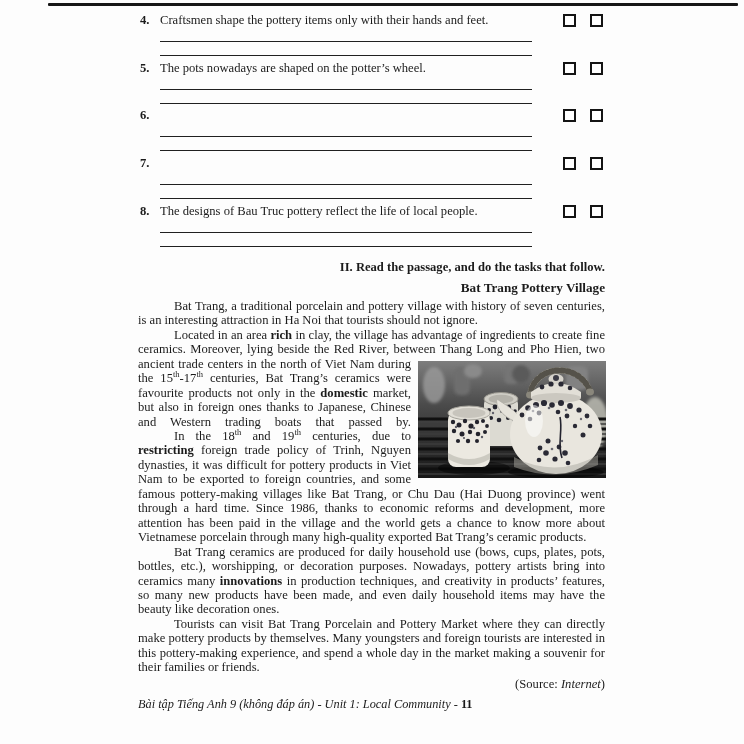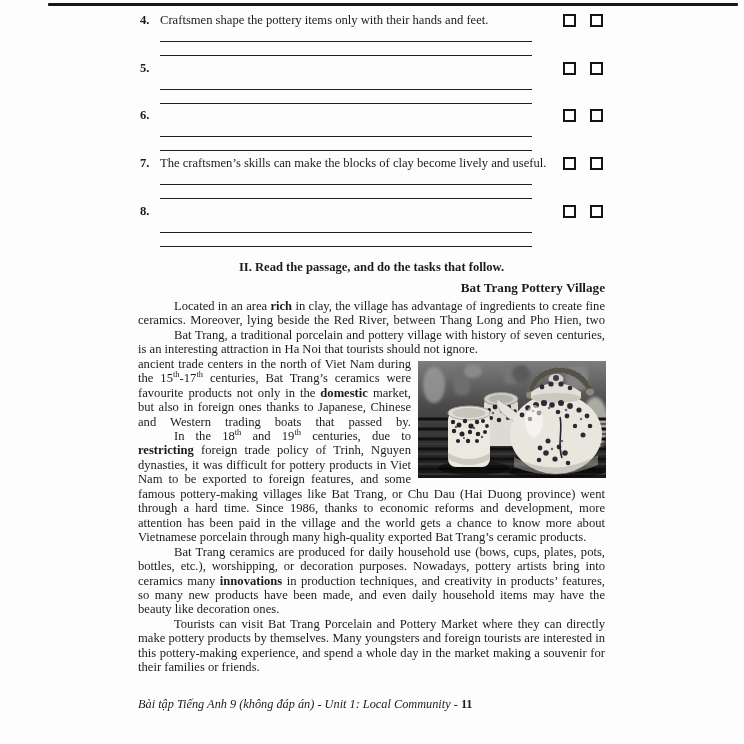--- a/index.html
+++ b/index.html
@@ -21,21 +21,21 @@
   .num { font-weight: bold; width: 20px; flex: none; }
   .txt { flex: 1; padding-right: 12px; }
   .cb { flex: none; width: 13px; height: 13px; box-sizing: border-box; border: 2px solid #141414; background: #fff; margin-left: 14px; margin-top: 1px; }
   .cb.first { margin-left: auto; }
   .blank { height: 0; border-bottom: 1.5px solid #202020; margin-left: 20px; width: 372px; }
   .blank.b1 { margin-top: 13px; }
   .blank.b2 { margin-top: 13px; }
 
   
   .passage { position: absolute; left: 138px; top: 260px; width: 467px; font-size: 12.6px; line-height: 14.45px; text-align: justify; }
-  .sec-heading { font-weight: bold; margin: 0 0 7px 0; text-align: center; }
+  .sec-heading { font-weight: bold; margin: 0 0 7px 0; text-align: right; }
   .ptitle { font-weight: bold; text-align: right; margin: 0 0 3px 0; font-size: 13.2px; }
   .p { margin: 0; }
   .ind { text-indent: 36px; }
   .jl { text-align-last: justify; -moz-text-align-last: justify; }
   .narrow { width: 273px; }
   .bd { font-weight: bold; }
   .it { font-style: italic; }
   .sup { font-size: 8.5px; vertical-align: super; line-height: 0; }
   .source { text-align: right; margin-top: 2px; }
 
@@ -63,79 +63,81 @@
         <span class="cb first"></span>
         <span class="cb"></span>
       </div>
       <div class="blank b1"></div>
       <div class="blank b2"></div>
     </div>
 
     <div class="item">
       <div class="row">
         <span class="num">5.</span>
+        <span class="txt">The pots nowadays are shaped on the potter’s wheel.</span>
         <span class="cb first"></span>
         <span class="cb"></span>
       </div>
       <div class="blank b1"></div>
       <div class="blank b2"></div>
     </div>
 
     <div class="item">
       <div class="row">
         <span class="num">6.</span>
         <span class="cb first"></span>
         <span class="cb"></span>
       </div>
       <div class="blank b1"></div>
       <div class="blank b2"></div>
     </div>
 
     <div class="item">
       <div class="row">
         <span class="num">7.</span>
-        <span class="txt">The craftsmen’s skills can make the blocks of clay become lively and useful.</span>
         <span class="cb first"></span>
         <span class="cb"></span>
       </div>
       <div class="blank b1"></div>
       <div class="blank b2"></div>
     </div>
 
     <div class="item">
       <div class="row">
         <span class="num">8.</span>
+        <span class="txt">The designs of Bau Truc pottery reflect the life of local people.</span>
         <span class="cb first"></span>
         <span class="cb"></span>
       </div>
       <div class="blank b1"></div>
       <div class="blank b2"></div>
     </div>
 
   </div>
 
   <div class="passage">
     <div class="sec-heading">II. Read the passage, and do the tasks that follow.</div>
     <div class="ptitle">Bat Trang Pottery Village</div>
 
+    <p class="p ind"><span>Bat Trang, a traditional porcelain and pottery village with history of seven centuries, is an interesting attraction in Ha Noi that tourists should not ignore.</span></p>
+
     <p class="p ind jl"><span>Located in an area </span><span class="bd">rich</span><span> in clay, the village has advantage of ingredients to create fine ceramics. Moreover, lying beside the Red River, between Thang Long and Pho Hien, two</span></p>
-
-    <p class="p ind"><span>Bat Trang, a traditional porcelain and pottery village with history of seven centuries, is an interesting attraction in Ha Noi that tourists should not ignore.</span></p>
 
     <div class="narrow">
       <p class="p jl"><span>ancient trade centers in the north of Viet Nam during the 15</span><span class="sup">th</span><span>-17</span><span class="sup">th</span><span> centuries, Bat Trang’s ceramics were favourite products not only in the </span><span class="bd">domestic</span><span> market, but also in foreign ones thanks to Japanese, Chinese and Western trading boats that passed by.</span></p>
-      <p class="p ind jl"><span>In the 18</span><span class="sup">th</span><span> and 19</span><span class="sup">th</span><span> centuries, due to </span><span class="bd">restricting</span><span> foreign trade policy of Trinh, Nguyen dynasties, it was difficult for pottery products in Viet Nam to be exported to foreign features, and some</span></p>
+      <p class="p ind jl"><span>In the 18</span><span class="sup">th</span><span> and 19</span><span class="sup">th</span><span> centuries, due to </span><span class="bd">restricting</span><span> foreign trade policy of Trinh, Nguyen dynasties, it was difficult for pottery products in Viet Nam to be exported to foreign countries, and some</span></p>
     </div>
 
     <p class="p"><span>famous pottery-making villages like Bat Trang, or Chu Dau (Hai Duong province) went through a hard time. Since 1986, thanks to economic reforms and development, more attention has been paid in the village and the world gets a chance to know more about Vietnamese porcelain through many high-quality exported Bat Trang’s ceramic products.</span></p>
 
     <p class="p ind"><span>Bat Trang ceramics are produced for daily household use (bows, cups, plates, pots, bottles, etc.), worshipping, or decoration purposes. Nowadays, pottery artists bring into ceramics many </span><span class="bd">innovations</span><span> in production techniques, and creativity in products’ features, so many new products have been made, and even daily household items may have the beauty like decoration ones.</span></p>
 
     <p class="p ind"><span>Tourists can visit Bat Trang Porcelain and Pottery Market where they can directly make pottery products by themselves. Many youngsters and foreign tourists are interested in this pottery-making experience, and spend a whole day in the market making a souvenir for their families or friends.</span></p>
 
+    <p class="p source"><span>(Source: </span><span class="it">Internet</span><span>)</span></p>
   </div>
 
   <div class="photo">
     <svg width="188" height="117" viewBox="0 0 188 117" xmlns="http://www.w3.org/2000/svg">
       <defs>
         <linearGradient id="bgG" x1="0" y1="0" x2="0" y2="1">
           <stop offset="0" stop-color="#7d7d7d"></stop>
           <stop offset="0.38" stop-color="#4a4a4a"></stop>
           <stop offset="1" stop-color="#171717"></stop>
         </linearGradient>

